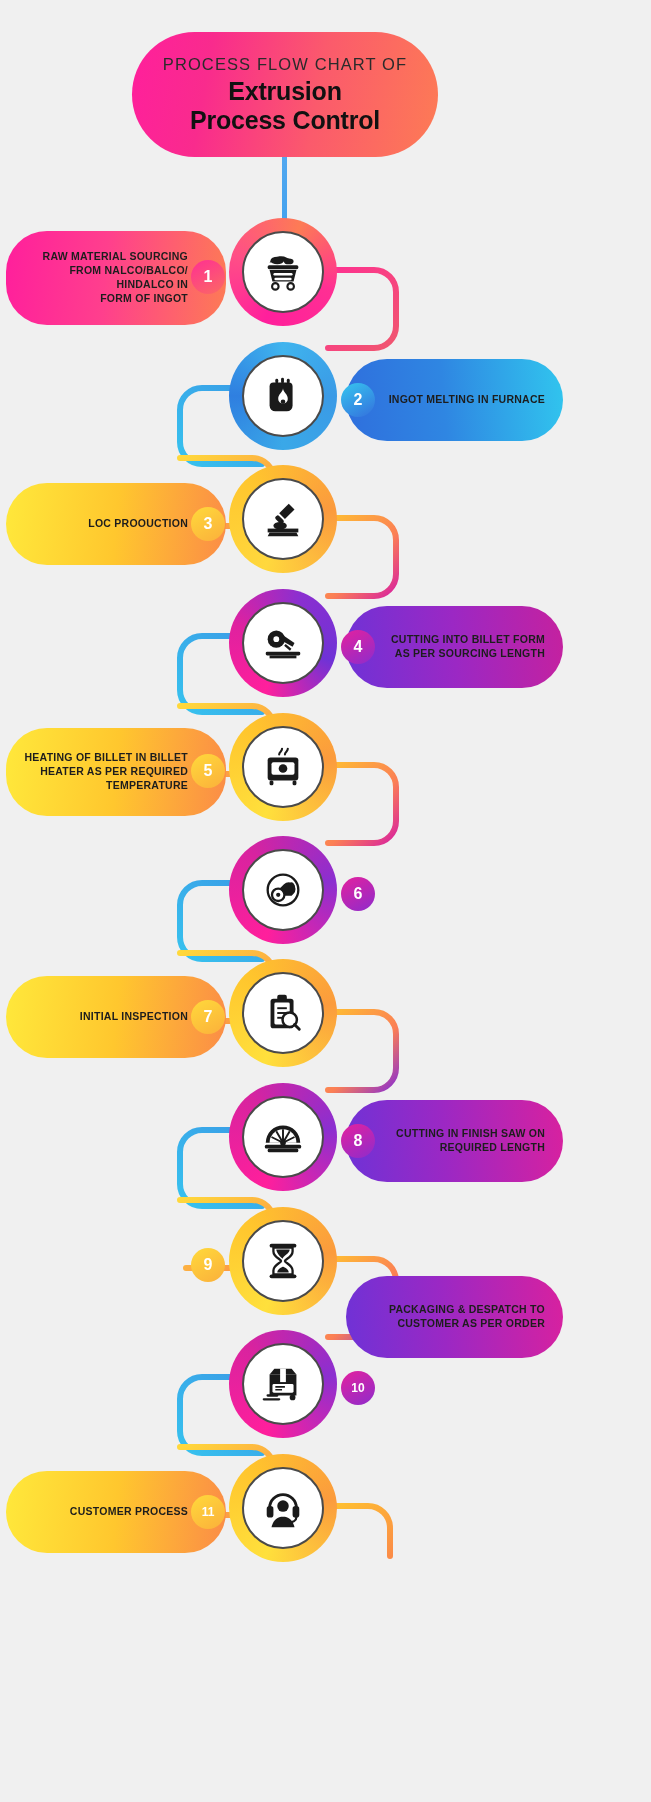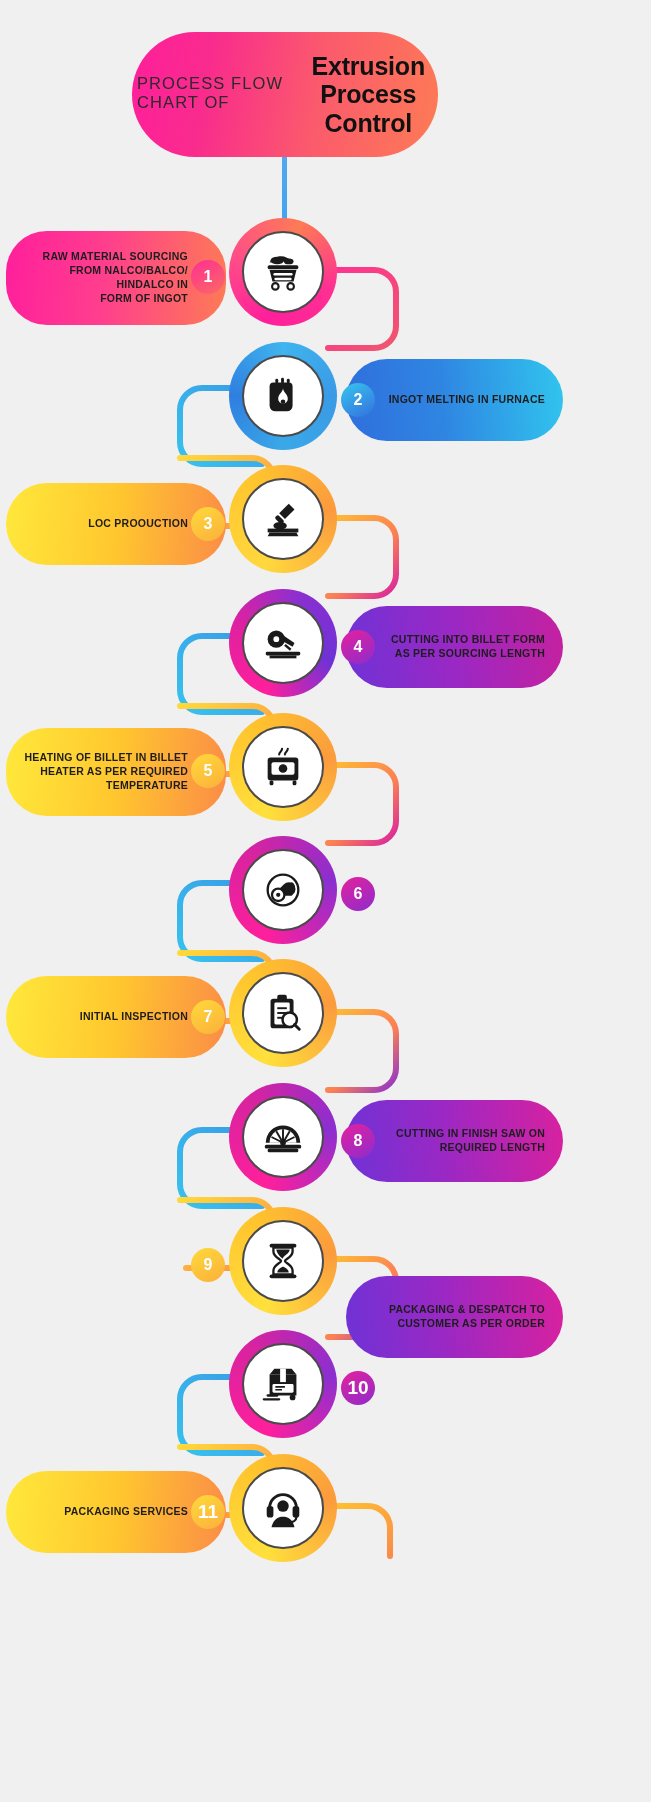--- a/index.html
+++ b/index.html
@@ -9,21 +9,21 @@
     font-family:"Liberation Sans", sans-serif;
     overflow:hidden;
   }
   #stage{position:relative;width:651px;height:1802px;}
 
   
   .title-card{
     position:absolute;left:137px;top:37px;width:296px;height:115px;
     border-radius:58px;background:#ffffff;
     box-sizing:border-box;
-    display:flex;flex-direction:row;align-items:center;justify-content:center;
+    display:flex;flex-direction:column;align-items:center;justify-content:center;
     z-index:6;
   }
   .title-card::before{
     content:"";position:absolute;inset:-5px;border-radius:63px;
     background:linear-gradient(100deg,#ff1f9c 0%,#f92b8d 25%,#fb5a6c 60%,#fd7b55 100%);
     z-index:-1;
   }
   .title-sub{
     font-size:16.5px;letter-spacing:1.1px;color:#2b2b2b;font-weight:400;
     margin-bottom:3px;
@@ -111,21 +111,21 @@
   .b2{background:linear-gradient(150deg,#36c6ef,#3470dd);}
   .b3{background:linear-gradient(150deg,#ffd93b,#fbb03b);}
   .b4{background:linear-gradient(150deg,#e4219e,#8e2ccc);}
   .b5{background:linear-gradient(150deg,#ffd93b,#fbb03b);}
   .b6{background:linear-gradient(150deg,#e4219e,#8e2ccc);}
   .b7{background:linear-gradient(150deg,#ffd93b,#fbb03b);}
   .b8{background:linear-gradient(150deg,#e4219e,#8e2ccc);}
   .b9{background:linear-gradient(150deg,#ffd93b,#fbb03b);}
   .b10{background:linear-gradient(150deg,#e4219e,#8e2ccc);}
   .b11{background:linear-gradient(150deg,#ffd93b,#fbb03b);}
-  .badge.small{font-size:19px;}
+  .badge.small{font-size:12px;}
 
   
   .pipe{position:absolute;z-index:2;}
   .pipe svg{display:block;overflow:visible;}
 </style>
 </head>
 <body style="background: rgb(240, 240, 240);">
 
 <div id="stage">
 
@@ -533,21 +533,21 @@
         <path d="M16 27h10M16 30h7" stroke="#1a1a1a" stroke-width="1.8"></path>
         <path d="M4 40h16" stroke="#1a1a1a" stroke-width="2.4" stroke-linecap="round"></path>
         <path d="M8 36h10" stroke="#1a1a1a" stroke-width="2.4" stroke-linecap="round"></path>
         <circle cx="34" cy="38" r="3" fill="#1a1a1a"></circle>
       </svg>
     </div>
   </div>
 
   <div class="pill left pill-11" style="top:1475px;">
     <div class="txt">
-      <span>PACKAGING SERVICES</span>
+      <span>CUSTOMER PROCESS</span>
     </div>
   </div>
   <div class="badge b11 small" style="left:191px;top:1495px;">11</div>
 
   <div class="node ring-11" style="left:236px;top:1461px;">
     <div class="disc">
       <svg width="46" height="46" viewBox="0 0 48 48">
         <path d="M10 24a14 14 0 0 1 28 0" fill="none" stroke="#1a1a1a" stroke-width="3"></path>
         <rect x="7" y="22" width="7" height="12" rx="3" fill="#1a1a1a"></rect>
         <rect x="34" y="22" width="7" height="12" rx="3" fill="#1a1a1a"></rect>

